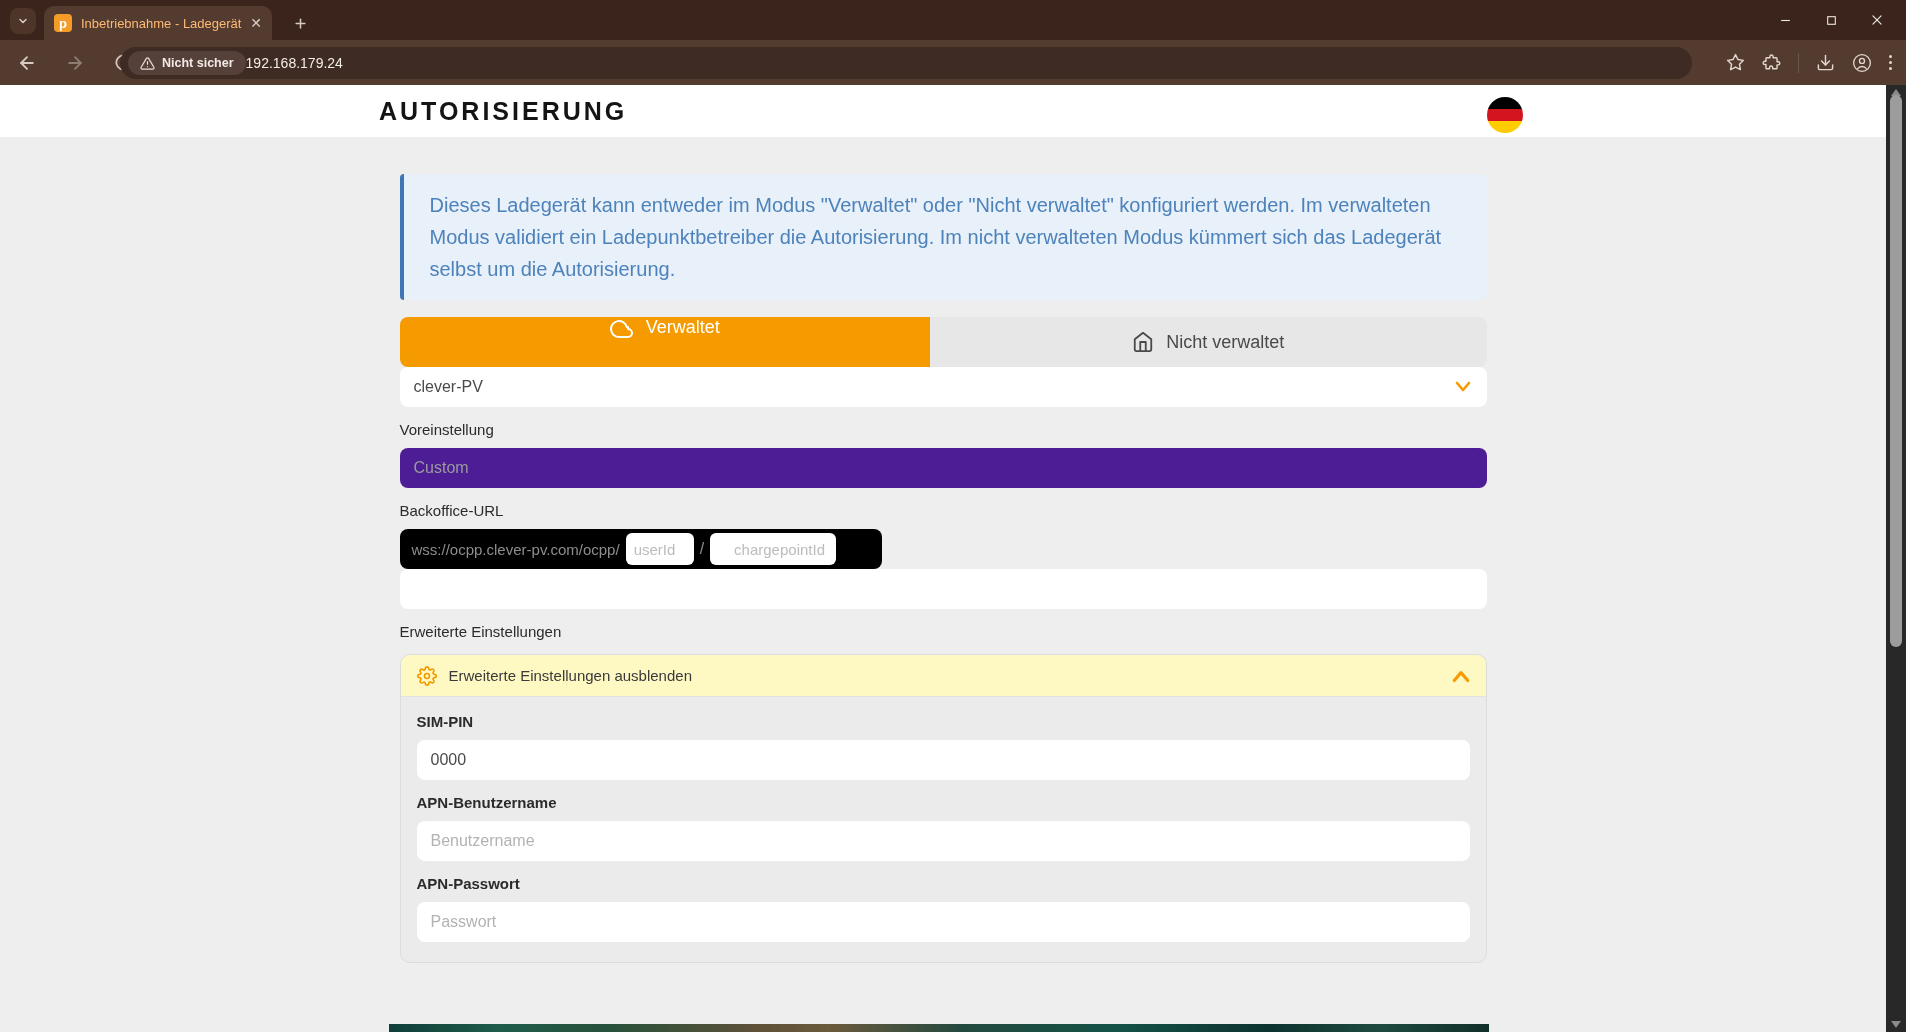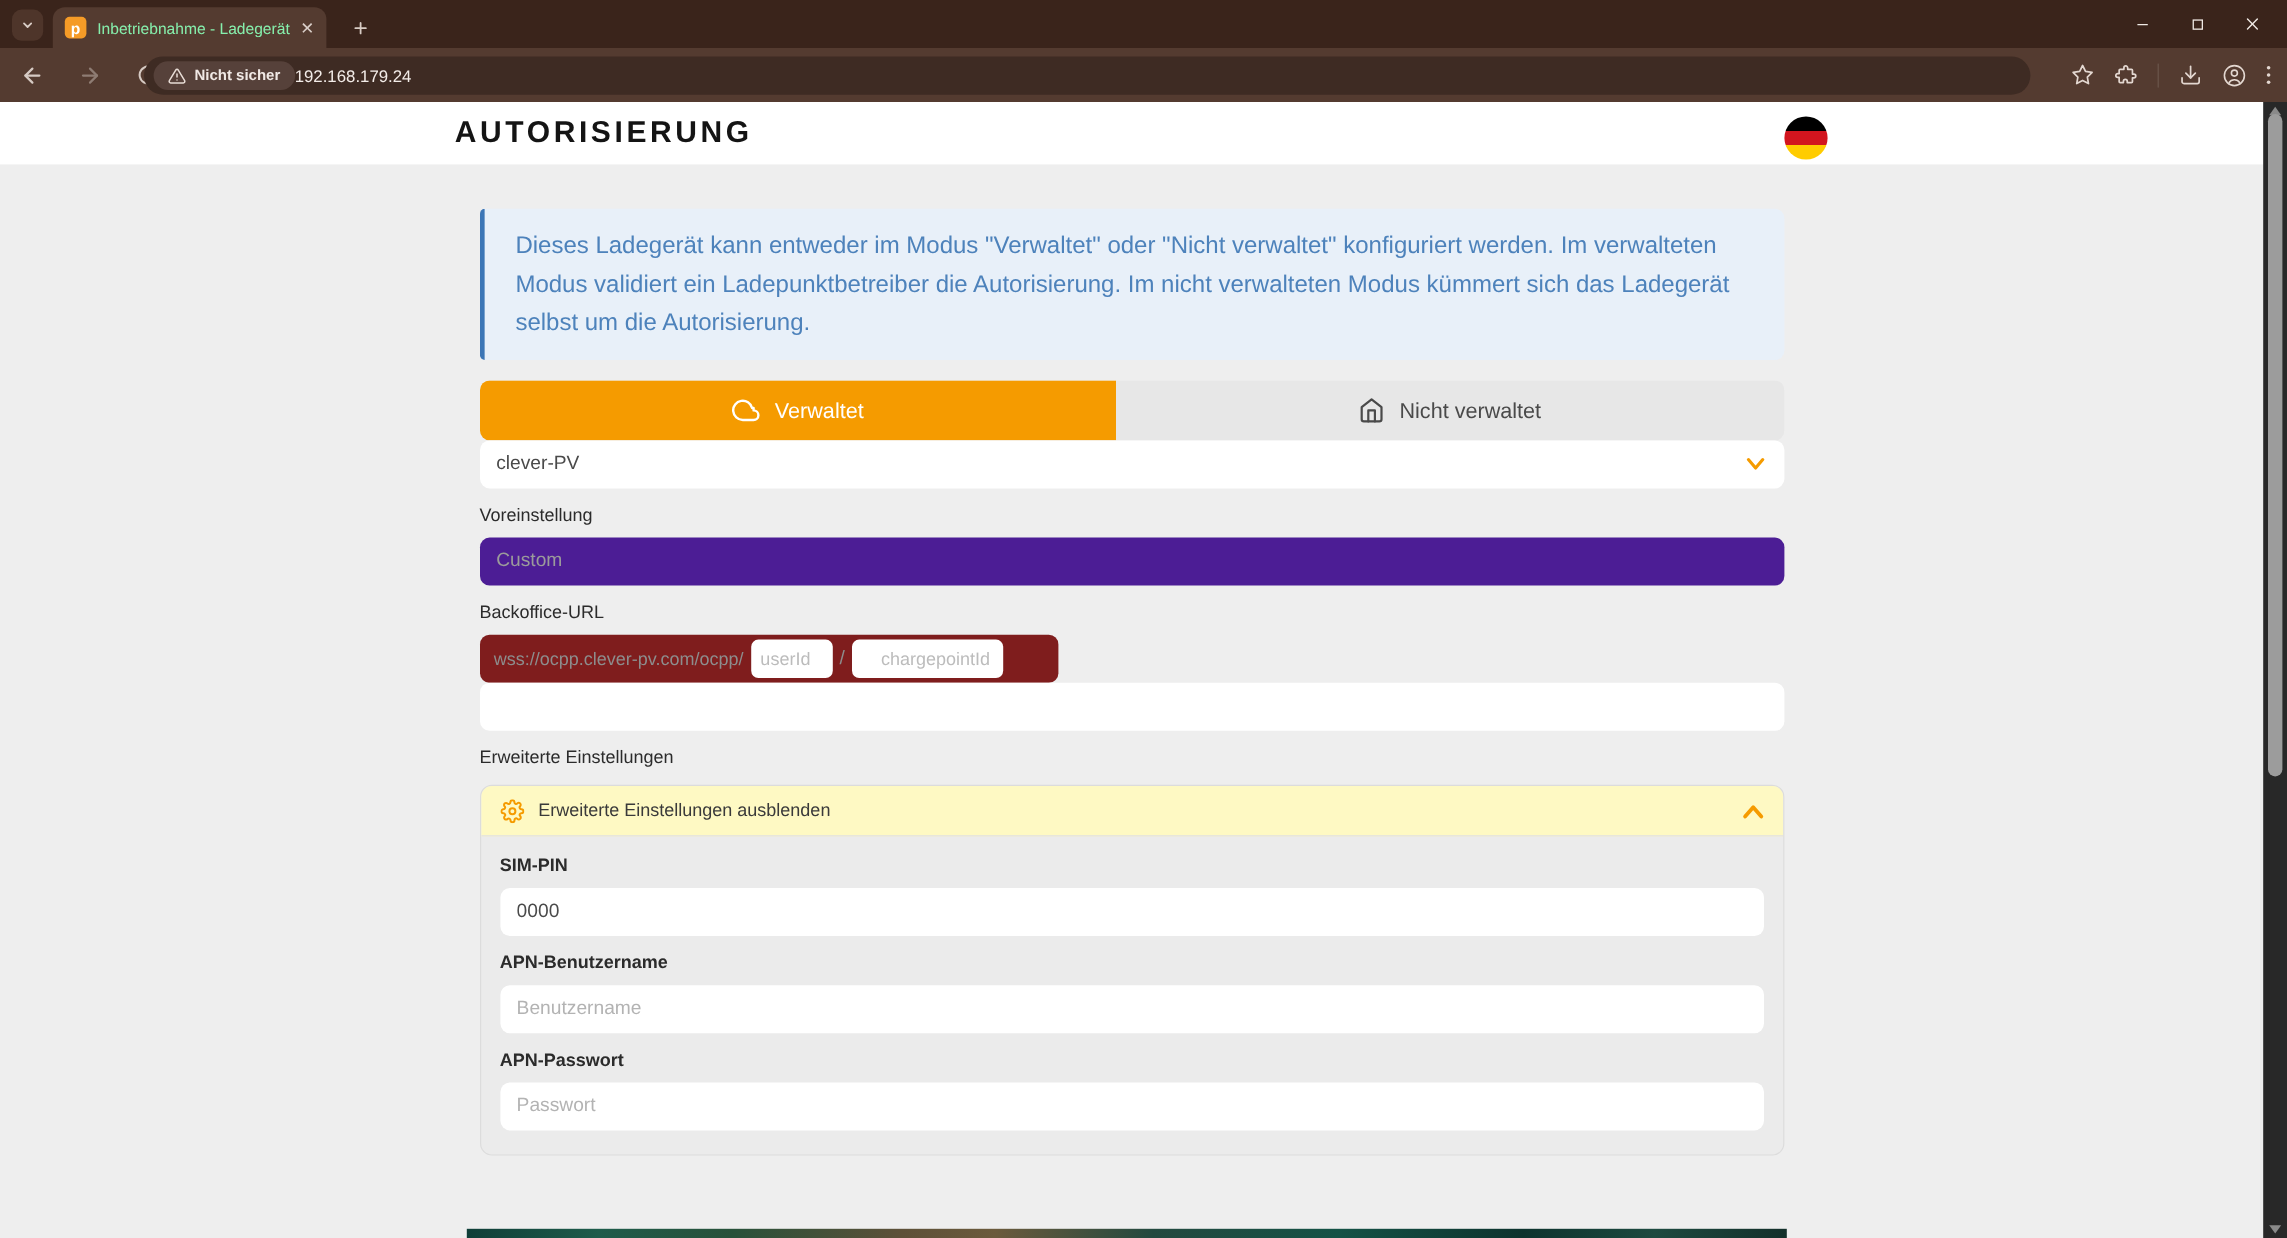--- a/index.html
+++ b/index.html
@@ -4,21 +4,21 @@
 <style>
   * { margin:0; padding:0; box-sizing:border-box; }
   html,body { font-family:"Liberation Sans", sans-serif; }
   .stage { position:relative; width:1906px; height:1032px; overflow:hidden; background:#eeeeee; }
 
   
   .titlebar { position:absolute; left:0; top:0; width:1906px; height:40px; background:#3a241b; }
   .tab-search-btn { position:absolute; left:10px; top:8px; width:26px; height:26px; border-radius:8px; background:#4e352a; display:flex; align-items:center; justify-content:center; }
   .tab { position:absolute; left:44px; top:6px; width:228px; height:34px; background:#543b30; border-radius:10px 10px 0 0; display:flex; align-items:center; padding:0 10px; }
   .favicon { width:18px; height:18px; border-radius:4px; background:#f59b27; color:#fff; font-size:13px; font-weight:700; display:flex; align-items:center; justify-content:center; margin-right:9px; }
-  .tab-title { color:#86efac; font-size:13px; white-space:nowrap; overflow:hidden; flex:1; }
+  .tab-title { color:#fdba74; font-size:13px; white-space:nowrap; overflow:hidden; flex:1; }
   .tab-close { color:#d9cec8; font-size:14px; margin-left:8px; cursor:default; }
   .newtab-btn { position:absolute; left:286px; top:9px; width:28px; height:28px; display:flex; align-items:center; justify-content:center; color:#d7cbc4; }
   .win-controls { position:absolute; right:6px; top:0; height:40px; display:flex; }
   .win-btn { width:46px; height:40px; display:flex; align-items:center; justify-content:center; color:#f0eae5; }
 
   .toolbar { position:absolute; left:0; top:40px; width:1906px; height:45px; background:#543b30; }
   .nav-icons { position:absolute; left:10px; top:0; height:45px; display:flex; align-items:center; gap:14px; }
   .nav-icon { width:34px; height:34px; display:flex; align-items:center; justify-content:center; border-radius:50%; }
   .addressbar { position:absolute; left:120px; top:7px; width:1572px; height:32px; border-radius:16px; background:#3e2b23; display:flex; align-items:center; padding:0 6px; }
   .security-chip { height:24px; border-radius:12px; background:#56413a; display:flex; align-items:center; gap:7px; padding:0 12px; margin-left:2px; }
@@ -39,34 +39,34 @@
   .page { position:absolute; left:0; top:85px; width:1886px; height:947px; background:#eeeeee; overflow:hidden; }
   .page-header { position:relative; width:100%; height:52px; background:#ffffff; }
   .page-title { position:absolute; left:379px; top:50%; transform:translateY(-50%); font-size:25px; font-weight:700; letter-spacing:3px; color:#141414; }
   .flag { position:absolute; left:1487px; top:12px; width:36px; height:36px; border-radius:50%; background:linear-gradient(180deg,#000 0 33.4%,#d2151e 33.4% 66.7%,#ffcc00 66.7% 100%); }
 
   .content { width:1087px; margin:0 auto; }
 
   .info-box { margin-top:37px; background:#e8f0f9; border-left:4px solid #3c76b6; border-radius:4px 8px 8px 4px; padding:15px 26px; color:#4d82bb; font-size:20px; line-height:1.6; }
 
   .segmented { margin-top:17px; height:50px; display:flex; border-radius:8px; overflow:hidden; }
-  .seg-left { width:48.8%; background:#f59b00; color:#ffffff; display:flex; align-items:center; justify-content:center; gap:12px; font-size:18px; cursor:pointer; }
+  .seg-left { width:48.8%; background:#f59b00; color:#ffffff; display:flex; align-items:flex-start; justify-content:center; gap:12px; font-size:18px; cursor:pointer; }
   .seg-right { flex:1; background:#e7e7e7; color:#4a4a4a; display:flex; align-items:center; justify-content:center; gap:12px; font-size:18px; cursor:pointer; }
 
   .form-label { margin:14px 0 10px; font-size:15px; color:#2b2b2b; }
   .bold-label { font-weight:700; }
 
   .field { width:100%; height:40px; border:none; border-radius:8px; background:#ffffff; padding:0 14px; font-size:16px; color:#4a4a4a; font-family:"Liberation Sans",sans-serif; outline:none; display:flex; align-items:center; }
   input.field::placeholder { color:#b3b3b3; }
   .field-disabled { background:#4c1d95; color:#9b9b9b; display:flex; align-items:center; }
 
   .select-box { position:relative; cursor:pointer; }
   .select-box .chev { position:absolute; right:16px; top:13px; }
 
-  .composite { width:482px; height:40px; background:#7f1d1d; border-radius:8px; display:flex; align-items:center; padding:0 6px 0 12px; gap:6px; }
+  .composite { width:482px; height:40px; background:#000000; border-radius:8px; display:flex; align-items:center; padding:0 6px 0 12px; gap:6px; }
   .composite .prefix { color:#8d8d8d; font-size:15px; white-space:nowrap; }
   .mini-input { height:32px; border:none; border-radius:6px; background:#ffffff; font-size:15px; color:#4a4a4a; padding:0 8px; outline:none; font-family:"Liberation Sans",sans-serif; }
   .mini-input::placeholder { color:#bcbcbc; }
   .mini-user { width:68px; }
   .mini-cp { width:126px;padding-left:24px; }
   .sep { color:#8d8d8d; font-size:16px; }
 
   .adv-card { margin-top:14px; border:1px solid #dcdcdc; border-radius:10px; background:#ebebeb; overflow:hidden; }
   .adv-header { height:42px; background:#fef9c3; border-bottom:1px solid #e2e2e2; display:flex; align-items:center; padding:0 16px; gap:12px; cursor:pointer; }
   .adv-header span { font-size:15px; color:#3a3a3a; flex:1; }

